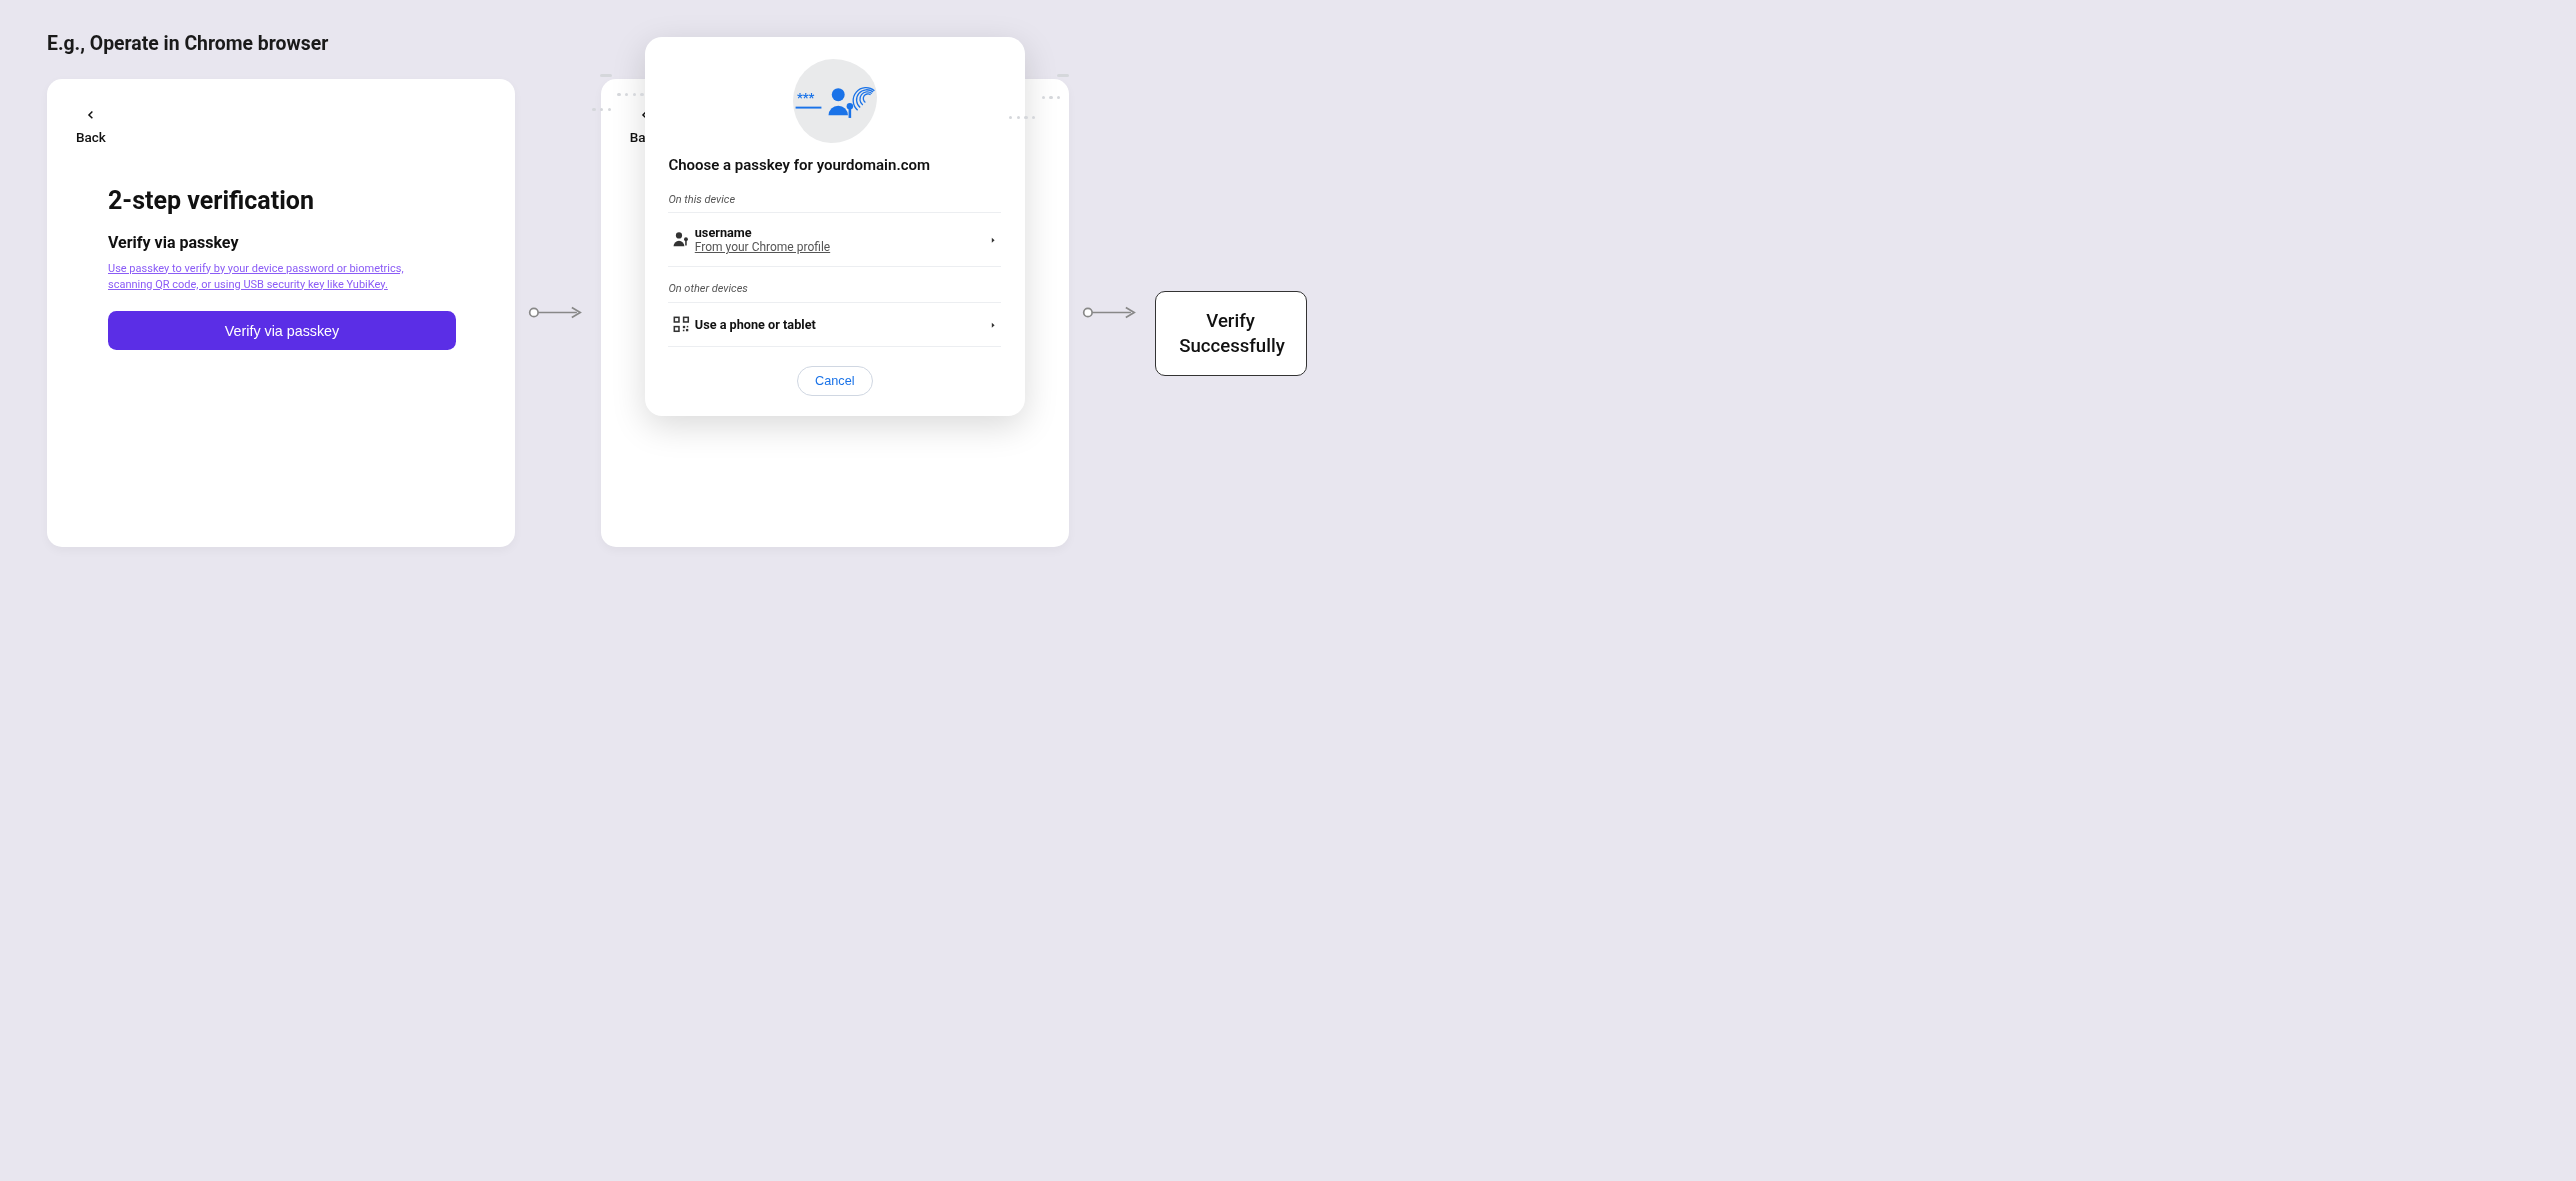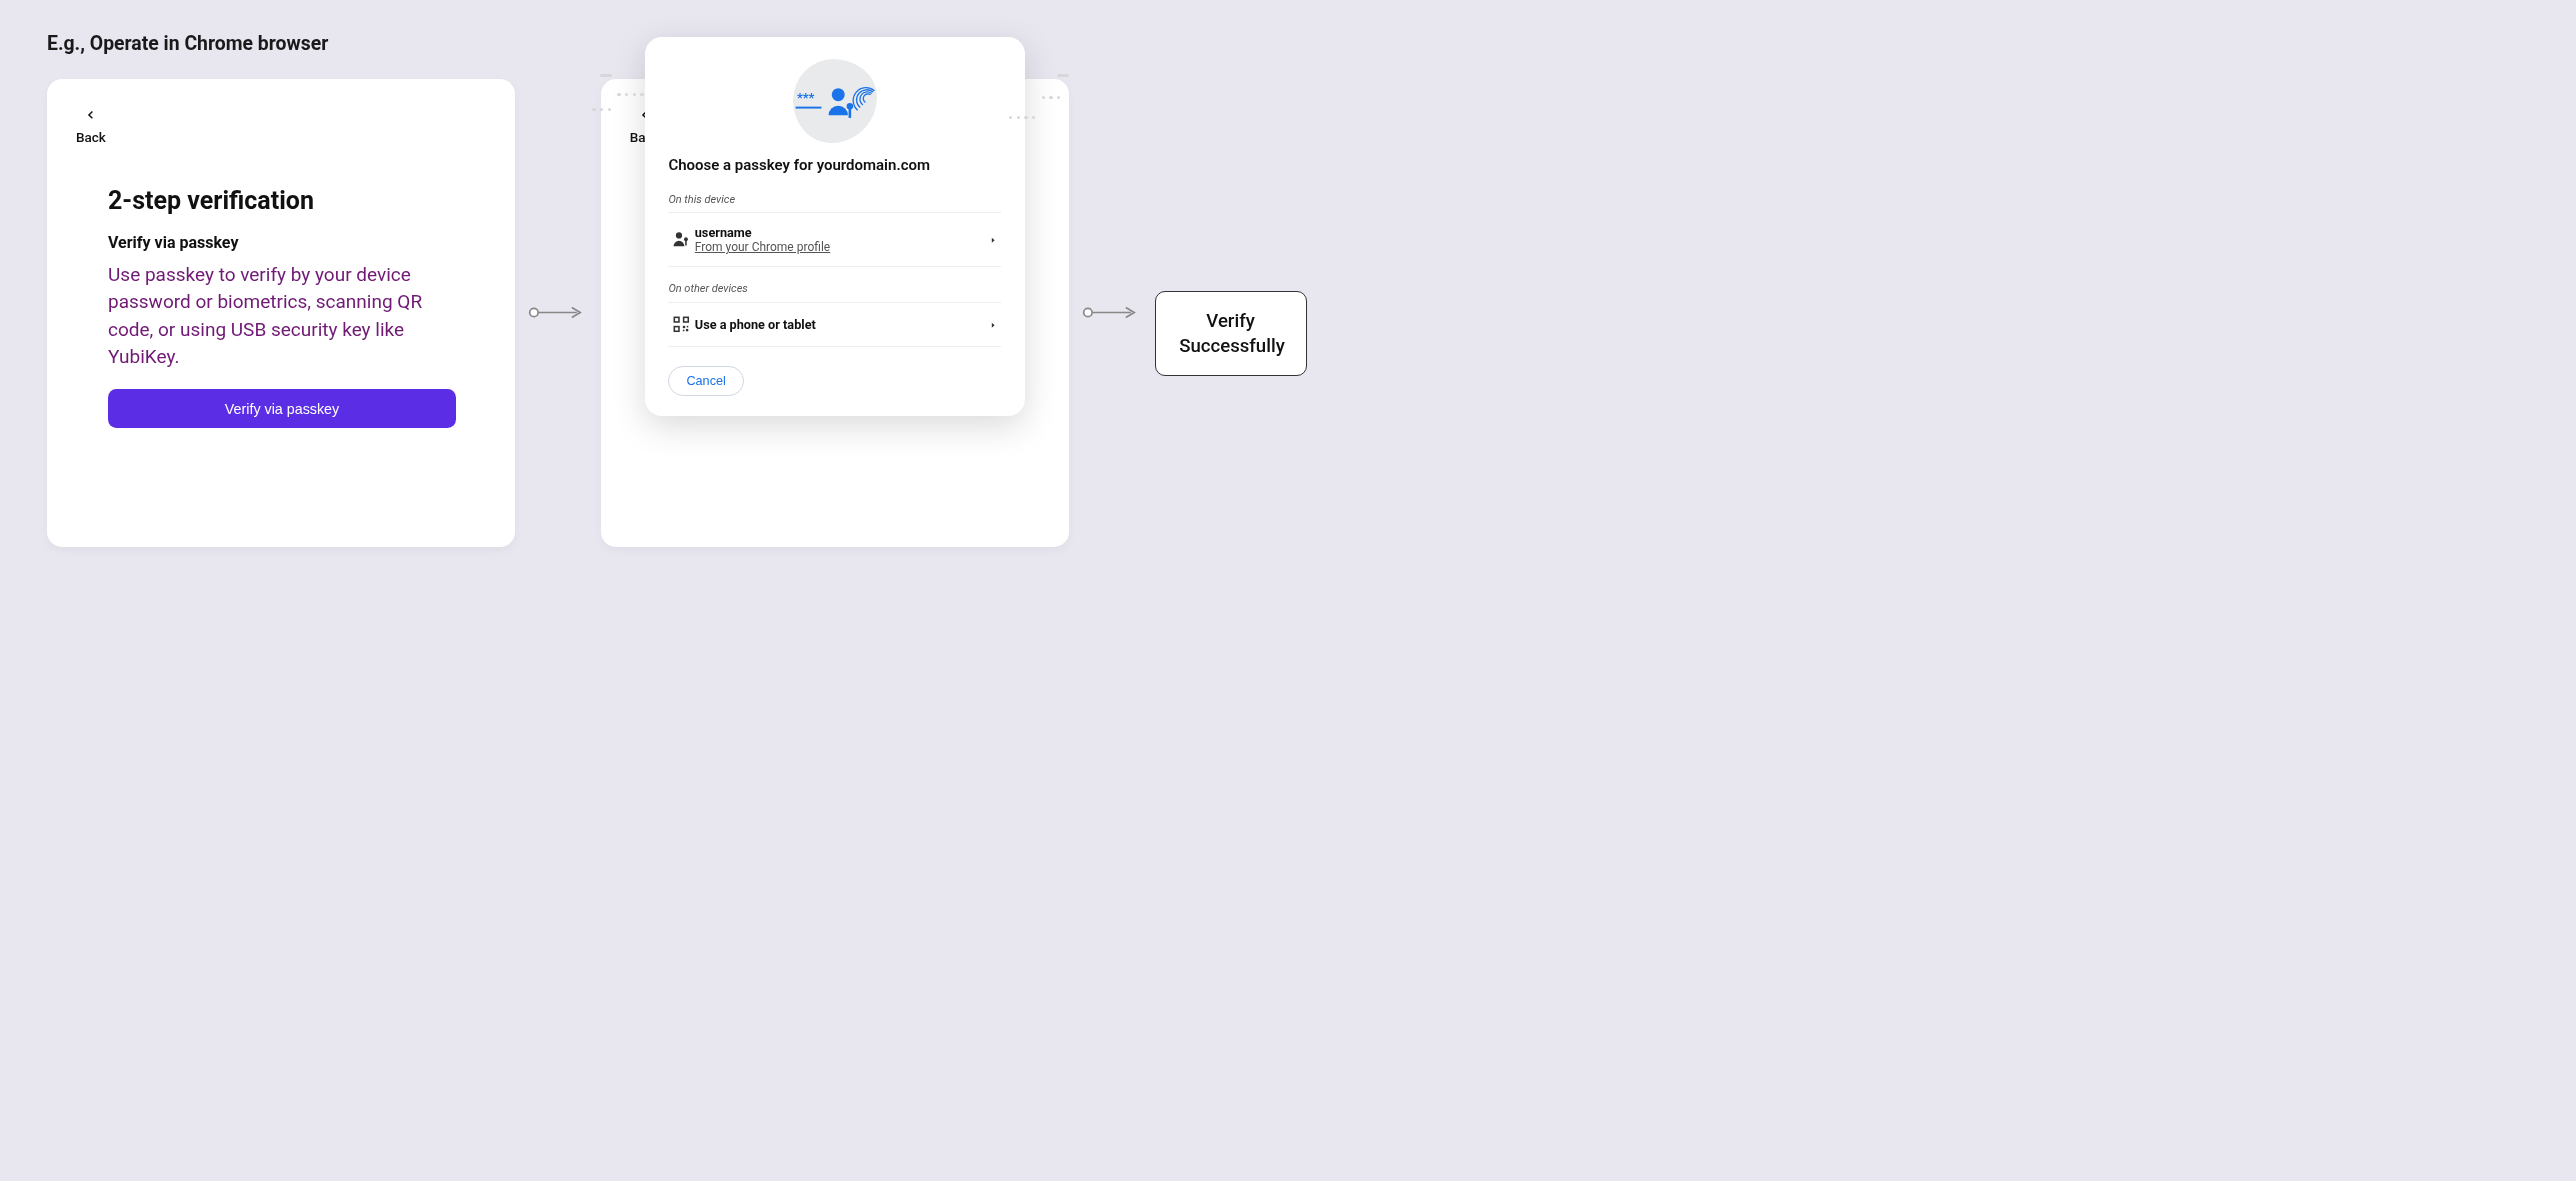--- a/index.html
+++ b/index.html
@@ -38,21 +38,21 @@
     font-size: 13.5px;
     font-weight: 500;
     cursor: pointer;
     color: #111;
     flex-direction: column;
   }
   .back svg { width: 11.8px; height: 11.8px; }
   .step1-body { padding: 41px 32px 0 32px; }
   .h1 { font-size: 25px; font-weight: 700; margin-bottom: 18.6px; }
   .h2 { font-size: 16px; font-weight: 700; margin-bottom: 8.4px; }
-  .desc { font-size: 19px; line-height: 1.45; color: #701a75; max-width: 321px; margin-bottom: 18.6px; }
+  .desc { font-size: 11px; line-height: 1.45; color: #8b5cf6; max-width: 321px; margin-bottom: 18.6px; text-decoration: underline; }
   .primary-btn {
     display: block;
     width: 348px;
     height: 39px;
     background: #5B2EE6;
     color: #fff;
     border: none;
     border-radius: 8.4px;
     font-size: 14.3px;
     font-weight: 500;
@@ -104,21 +104,21 @@
     display: flex; align-items: center; gap: 3px;
     padding: 11.8px 3.4px;
     border-bottom: 0.8px solid #eceef1;
     cursor: pointer;
   }
   .list-item .ic { width:20px; height:20px; flex-shrink:0; display:flex; align-items:center; justify-content:center; }
   .list-item .txt { flex:1; }
   .list-item .t1 { font-size: 12.7px; font-weight: 700; }
   .list-item .t2 { font-size: 12px; color: #555; text-decoration: underline; }
   .chev { width:8.4px; height:8.4px; }
-  .dialog-footer { display:flex; justify-content:flex-start; margin-top: 18.6px; }
+  .dialog-footer { display:flex; justify-content:center; margin-top: 18.6px; }
   .cancel-btn {
     border: 0.8px solid #d0d7e2;
     background: #fff;
     color: #1a73e8;
     font-size: 12.7px;
     font-weight: 500;
     padding: 6.8px 17px;
     border-radius: 17px;
     cursor: pointer;
   }

